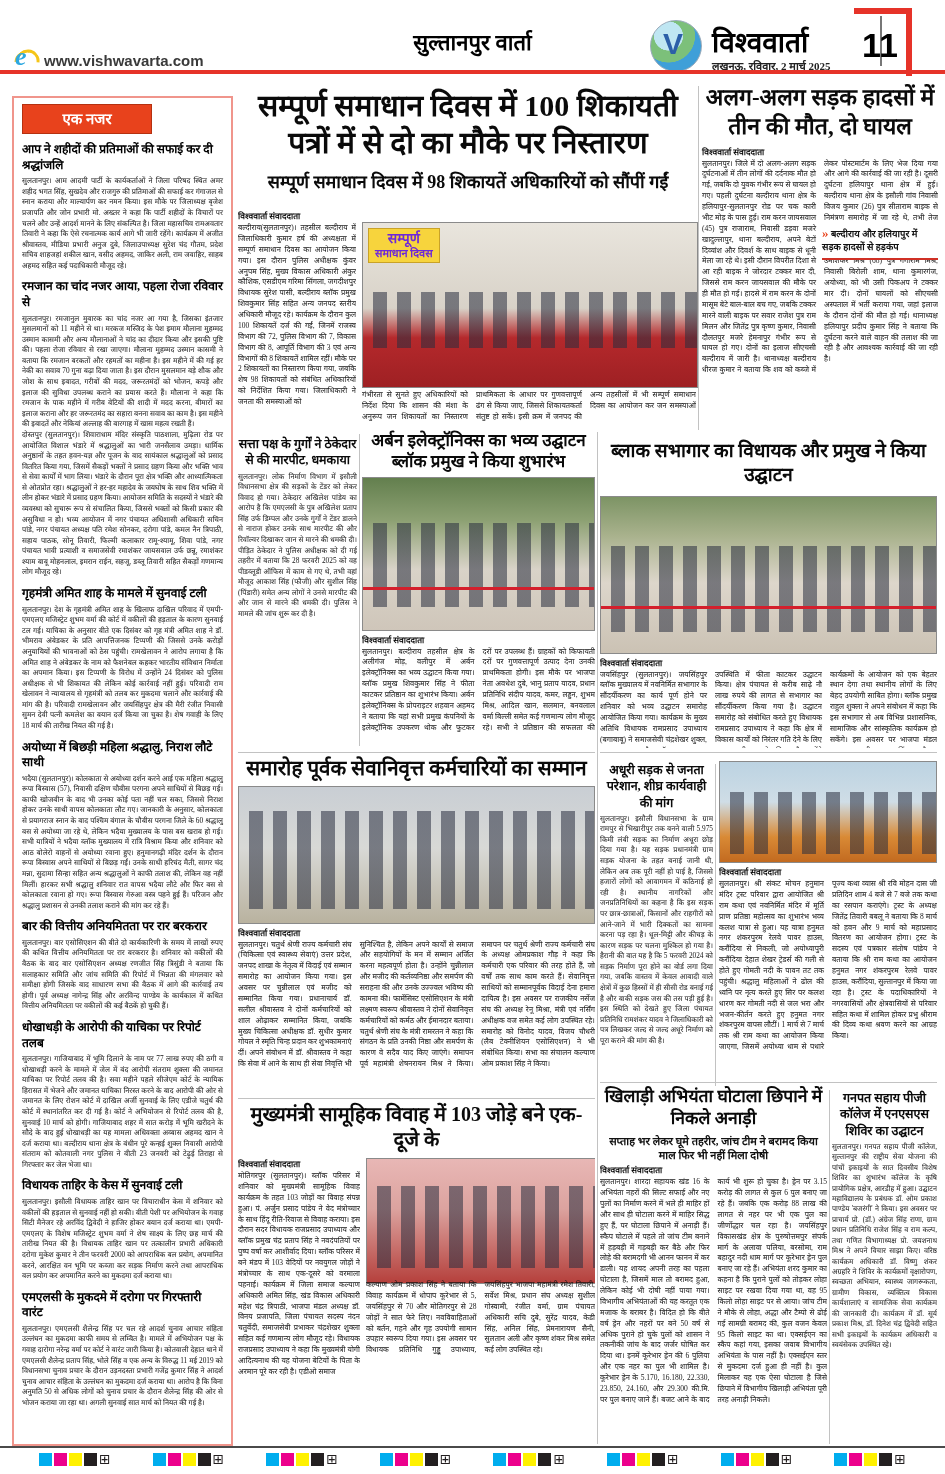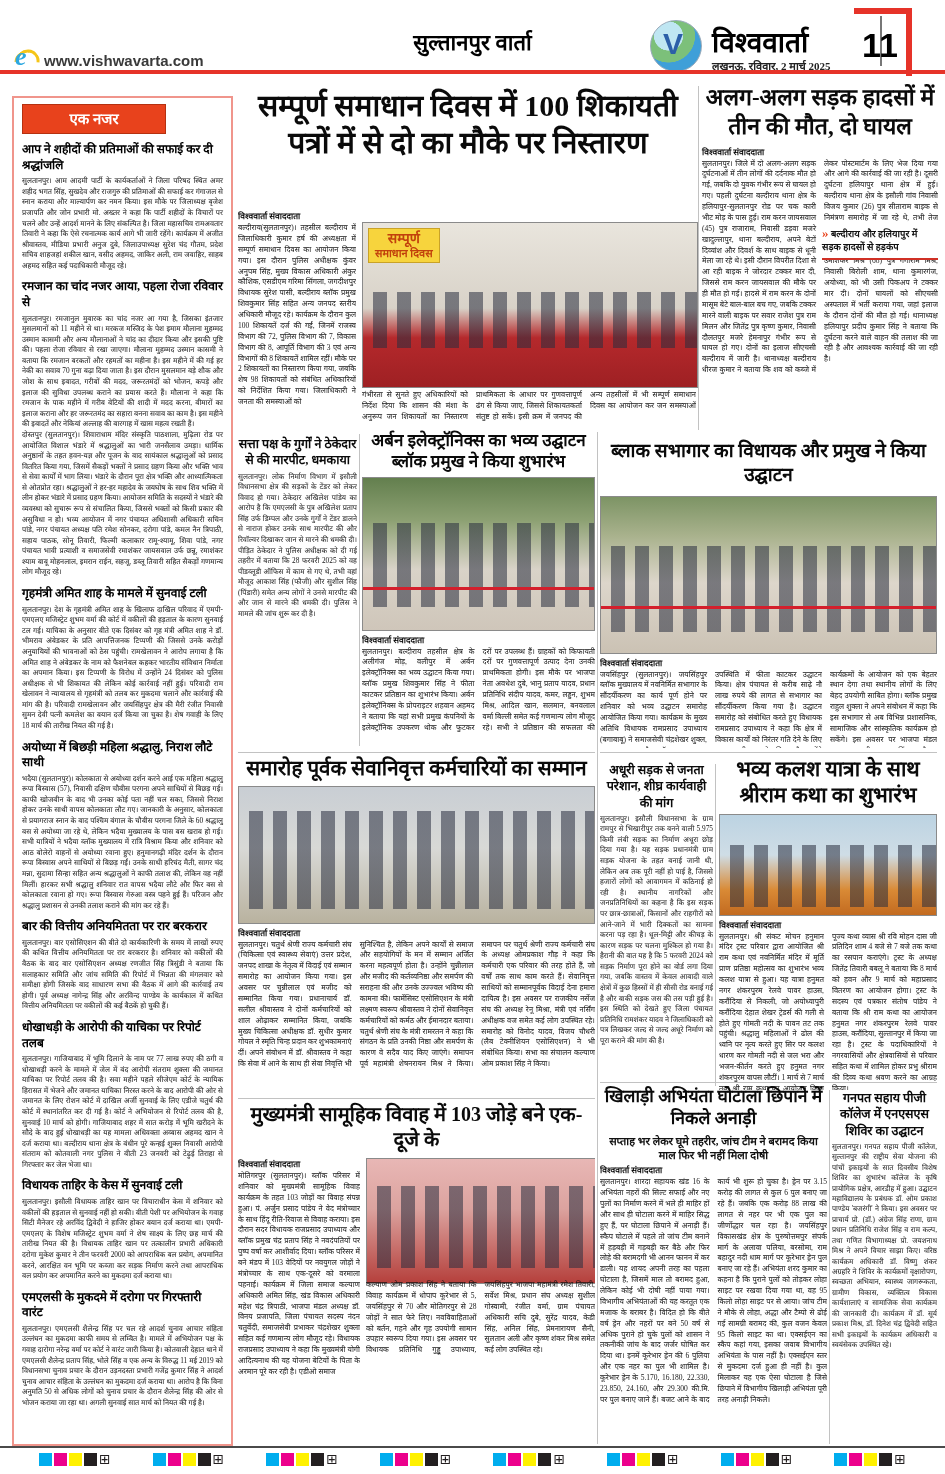--- a/index.html
+++ b/index.html
@@ -29,28 +29,28 @@
   .bt{font-size:7.5px;line-height:1.45;text-align:justify;color:#151515;}
   .cols2{column-count:2;column-gap:8px;}
   .cols3{column-count:3;column-gap:8px;}
   .clip{overflow:hidden;}
   .vline{width:1px;background:#c2c2c2;}
   .hline{height:1px;background:#c2c2c2;}
   
   .sidebar{left:12px;top:96px;width:221px;height:1350px;border:2px solid #f0958c;box-sizing:border-box;
       padding:4px 8px;overflow:hidden;}
   .eyecatch{width:112px;background:#e8421c;border:1px solid #b53110;color:#fff;text-align:center;
-      font-size:15px;font-weight:bold;padding:3px 15px 5px;margin:2px 0 4px;}
+      font-size:15px;font-weight:bold;padding:3px 8px 5px;margin:2px 0 4px;}
   .brief h3{font-size:12px;font-weight:bold;line-height:1.3;text-align:left;margin:8px 0 3px;color:#000;}
   .brief p{margin:0;font-size:7.3px;line-height:1.45;text-align:justify;}
   
   .photo{position:relative;border:1px solid #8a8a8a;overflow:hidden;}
   .people{position:absolute;left:0;right:0;background:repeating-linear-gradient(90deg,transparent 0 10px,rgba(40,45,62,.55) 10px 24px);}
   .ribbon{position:absolute;left:0;right:0;height:3px;background:#d41f2c;}
-  .ph-banner{position:absolute;left:5px;top:5px;background:#f7d43d;border:1px solid #c9a227;color:#c2410c;
+  .ph-banner{position:absolute;left:5px;top:5px;background:#f7d43d;border:1px solid #c9a227;color:#6d28d9;
       font-weight:bold;text-align:center;padding:2px 6px;line-height:1.15;}
   .ph-banner .l1{font-size:14px;}
   .ph-banner .l2{font-size:11px;}
   
   .lead-head{left:240px;top:88px;width:456px;font-size:30px;line-height:1.22;}
   .lead-sub{left:240px;top:172px;width:456px;font-size:18px;line-height:1.2;}
   .lead-art{left:238px;top:208px;width:458px;height:224px;}
   .lead-left{position:absolute;left:0;top:0;width:118px;height:224px;overflow:hidden;}
   .lead-photo{position:absolute;left:124px;top:14px;width:334px;height:164px;
       background:linear-gradient(180deg,#e9e5dd 0%,#d8d2c8 52%,#b5292c 70%,#9e2023 100%);}
@@ -155,20 +155,21 @@
       <p>सुलतानपुर। इसौली विधायक ताहिर खान पर विचाराधीन केस में शनिवार को वकीलों की हड़ताल से सुनवाई नहीं हो सकी। बीती पेशी पर अभियोजन के गवाह सिटी मैनेजर रहे अरविंद द्विवेदी ने हाजिर होकर बयान दर्ज कराया था। एमपी-एमएलए के विशेष मजिस्ट्रेट शुभम वर्मा ने शेष साक्ष्य के लिए छह मार्च की तारीख नियत की है। विधायक ताहिर खान पर तत्कालीन प्रभारी अधिकारी दरोगा मुकेश कुमार ने तीन फरवरी 2000 को आपराधिक बल प्रयोग, अपमानित करने, आरक्षित वन भूमि पर कब्जा कर सड़क निर्माण करने तथा आपराधिक बल प्रयोग कर अपमानित करने का मुकदमा दर्ज कराया था।</p>
     </div>
     <div class="brief">
       <h3>एमएलसी के मुकदमे में दरोगा पर गिरफ्तारी वारंट</h3>
       <p>सुलतानपुर। एमएलसी शैलेन्द्र सिंह पर चल रहे आदर्श चुनाव आचार संहिता उल्लंघन का मुकदमा काफी समय से लम्बित है। मामले में अभियोजन पक्ष के गवाह दारोगा नरेन्द्र वर्मा पर कोर्ट ने वारंट जारी किया है। कोतवाली देहात थाने में एमएलसी शैलेन्द्र प्रताप सिंह, भोले सिंह व एक अन्य के विरुद्ध 11 मई 2019 को विधानसभा चुनाव प्रचार के दौरान उड़नदस्ता प्रभारी गजेंद्र कुमार सिंह ने आदर्श चुनाव आचार संहिता के उल्लंघन का मुकदमा दर्ज कराया था। आरोप है कि बिना अनुमति 50 से अधिक लोगों को चुनाव प्रचार के दौरान शैलेन्द्र सिंह की ओर से भोजन कराया जा रहा था। अगली सुनवाई सात मार्च को नियत की गई है।</p>
     </div>
 
   </div>
 
   <div class="abs hl lead-head">सम्पूर्ण समाधान दिवस में 100 शिकायती पत्रों में से दो का मौके पर निस्तारण</div>
+  <div class="abs hl lead-sub">सम्पूर्ण समाधान दिवस में 98 शिकायतें अधिकारियों को सौंपीं गईं</div>
   <div class="abs lead-art">
     <div class="lead-left">
       <div class="byline">विश्ववार्ता संवाददाता</div>
       <div class="bt">बल्दीराय(सुलतानपुर)। तहसील बल्दीराय में जिलाधिकारी कुमार हर्ष की अध्यक्षता में सम्पूर्ण समाधान दिवस का आयोजन किया गया। इस दौरान पुलिस अधीक्षक कुंवर अनुपम सिंह, मुख्य विकास अधिकारी अंकुर कौशिक, एसडीएम गरिमा सिंगला, जगदीशपुर विधायक सुरेश पासी, बल्दीराय ब्लॉक प्रमुख शिवकुमार सिंह सहित अन्य जनपद स्तरीय अधिकारी मौजूद रहे। कार्यक्रम के दौरान कुल 100 शिकायतें दर्ज की गईं, जिनमें राजस्व विभाग की 72, पुलिस विभाग की 7, विकास विभाग की 8, आपूर्ति विभाग की 3 एवं अन्य विभागों की 8 शिकायतें शामिल रहीं। मौके पर 2 शिकायतों का निस्तारण किया गया, जबकि शेष 98 शिकायतों को संबंधित अधिकारियों को निर्देशित किया गया। जिलाधिकारी ने जनता की समस्याओं को</div>
     </div>
     <div class="photo lead-photo">
       <div class="people" style="top:42%;height:34%;"></div>
       <div class="ph-banner">
         <div class="l1">सम्पूर्ण</div>
         <div class="l2">समाधान दिवस</div>
@@ -228,21 +229,20 @@
       <div class="bt cols3 clip" style="height:158px;">सुलतानपुर। चतुर्थ श्रेणी राज्य कर्मचारी संघ (चिकित्सा एवं स्वास्थ्य सेवाएं) उत्तर प्रदेश, जनपद शाखा के नेतृत्व में विदाई एवं सम्मान समारोह का आयोजन किया गया। इस अवसर पर चुन्नीलाल एवं मजीद को सम्मानित किया गया। प्रधानाचार्य डॉ. सलील श्रीवास्तव ने दोनों कर्मचारियों को शाल ओढ़ाकर सम्मानित किया, जबकि मुख्य चिकित्सा अधीक्षक डॉ. सुधीर कुमार गोयल ने स्मृति चिन्ह प्रदान कर शुभकामनाएं दीं। अपने संबोधन में डॉ. श्रीवास्तव ने कहा कि सेवा में आने के साथ ही सेवा निवृत्ति भी सुनिश्चित है, लेकिन अपने कार्यों से समाज और सहयोगियों के मन में सम्मान अर्जित करना महत्वपूर्ण होता है। उन्होंने चुन्नीलाल और मजीद की कर्तव्यनिष्ठा और समर्पण की सराहना की और उनके उज्ज्वल भविष्य की कामना की। फार्मेसिस्ट एसोसिएशन के मंत्री लक्ष्मण स्वरूप श्रीवास्तव ने दोनों सेवानिवृत्त कर्मचारियों को कर्मठ और ईमानदार बताया। चतुर्थ श्रेणी संघ के मंत्री रामरतन ने कहा कि संगठन के प्रति उनकी निष्ठा और समर्पण के कारण वे सदैव याद किए जाएंगे। समापन पूर्व महामंत्री शेषनरायन मिश्र ने किया। समापन पर चतुर्थ श्रेणी राज्य कर्मचारी संघ के अध्यक्ष ओमप्रकाश गौड़ ने कहा कि कर्मचारी एक परिवार की तरह होते हैं, जो वर्षों तक साथ काम करते हैं। सेवानिवृत्त साथियों को सम्मानपूर्वक विदाई देना हमारा दायित्व है। इस अवसर पर राजकीय नर्सेज संघ की अध्यक्ष रेनू मिश्रा, मंत्री एवं नर्सिंग अधीक्षक वज समेत कई लोग उपस्थित रहे। समारोह को विनोद यादव, विजय चौधरी (लैब टेक्नीशियन एसोसिएशन) ने भी संबोधित किया। सभा का संचालन कल्याण ओम प्रकाश सिंह ने किया।</div>
     </div>
   </div>
 
   <div class="abs road clip">
     <h3 class="hl">अधूरी सड़क से जनता परेशान, शीघ्र कार्यवाही की मांग</h3>
     <div class="bt" style="font-size:7.3px;">सुलतानपुर। इसौली विधानसभा के ग्राम रामपुर से भिखारीपुर तक बनने वाली 5.975 किमी लंबी सड़क का निर्माण अधूरा छोड़ दिया गया है। यह सड़क प्रधानमंत्री ग्राम सड़क योजना के तहत बनाई जानी थी, लेकिन अब तक पूरी नहीं हो पाई है, जिससे हजारों लोगों को आवागमन में कठिनाई हो रही है। स्थानीय नागरिकों और जनप्रतिनिधियों का कहना है कि इस सड़क पर छात्र-छात्राओं, किसानों और राहगीरों को आने-जाने में भारी दिक्कतों का सामना करना पड़ रहा है। धूल-मिट्टी और कीचड़ के कारण सड़क पर चलना मुश्किल हो गया है। हैरानी की बात यह है कि 5 फरवरी 2024 को सड़क निर्माण पूरा होने का बोर्ड लगा दिया गया, जबकि वास्तव में केवल आबादी वाले क्षेत्रों में कुछ हिस्सों में ही सीसी रोड बनाई गई है और बाकी सड़क जस की तस पड़ी हुई है। इस स्थिति को देखते हुए जिला पंचायत प्रतिनिधि रामशंकर यादव ने जिलाधिकारी को पत्र लिखकर जल्द से जल्द अधूरे निर्माण को पूरा कराने की मांग की है।</div>
   </div>
 
   <div class="abs kalash clip">
-    <h2 class="hl">भव्य कलश यात्रा के साथ श्रीराम कथा का शुभारंभ</h2>
     <div class="photo">
       <div class="people" style="top:30%;height:62%;"></div>
     </div>
     <div style="margin-top:3px;">
       <div class="byline">विश्ववार्ता संवाददाता</div>
       <div class="bt cols2 clip" style="height:186px;">सुलतानपुर। श्री संकट मोचन हनुमान मंदिर ट्रस्ट परिवार द्वारा आयोजित श्री राम कथा एवं नवनिर्मित मंदिर में मूर्ति प्राण प्रतिष्ठा महोत्सव का शुभारंभ भव्य कलश यात्रा से हुआ। यह यात्रा हनुमत नगर शंकरपुरम रेलवे पावर हाउस, करौंदिया से निकली, जो अयोध्यापुरी करौंदिया देहात शेखर ट्रेडर्स की गली से होते हुए गोमती नदी के पावन तट तक पहुंची। श्रद्धालु महिलाओं ने ढोल की ध्वनि पर नृत्य करते हुए सिर पर कलश धारण कर गोमती नदी से जल भरा और भजन-कीर्तन करते हुए हनुमत नगर शंकरपुरम वापस लौटीं। 1 मार्च से 7 मार्च तक श्री राम कथा का आयोजन किया जाएगा, जिसमें अयोध्या धाम से पधारे पूज्य कथा व्यास श्री रवि मोहन दास जी प्रतिदिन शाम 4 बजे से 7 बजे तक कथा का रसपान कराएंगे। ट्रस्ट के अध्यक्ष जितेंद्र तिवारी बबलू ने बताया कि 8 मार्च को हवन और 9 मार्च को महाप्रसाद वितरण का आयोजन होगा। ट्रस्ट के सदस्य एवं पत्रकार संतोष पांडेय ने बताया कि श्री राम कथा का आयोजन हनुमत नगर शंकरपुरम रेलवे पावर हाउस, करौंदिया, सुल्तानपुर में किया जा रहा है। ट्रस्ट के पदाधिकारियों ने नगरवासियों और क्षेत्रवासियों से परिवार सहित कथा में शामिल होकर प्रभु श्रीराम की दिव्य कथा श्रवण करने का आग्रह किया।</div>
     </div>
   </div>
 
   <div class="abs wedding clip">

